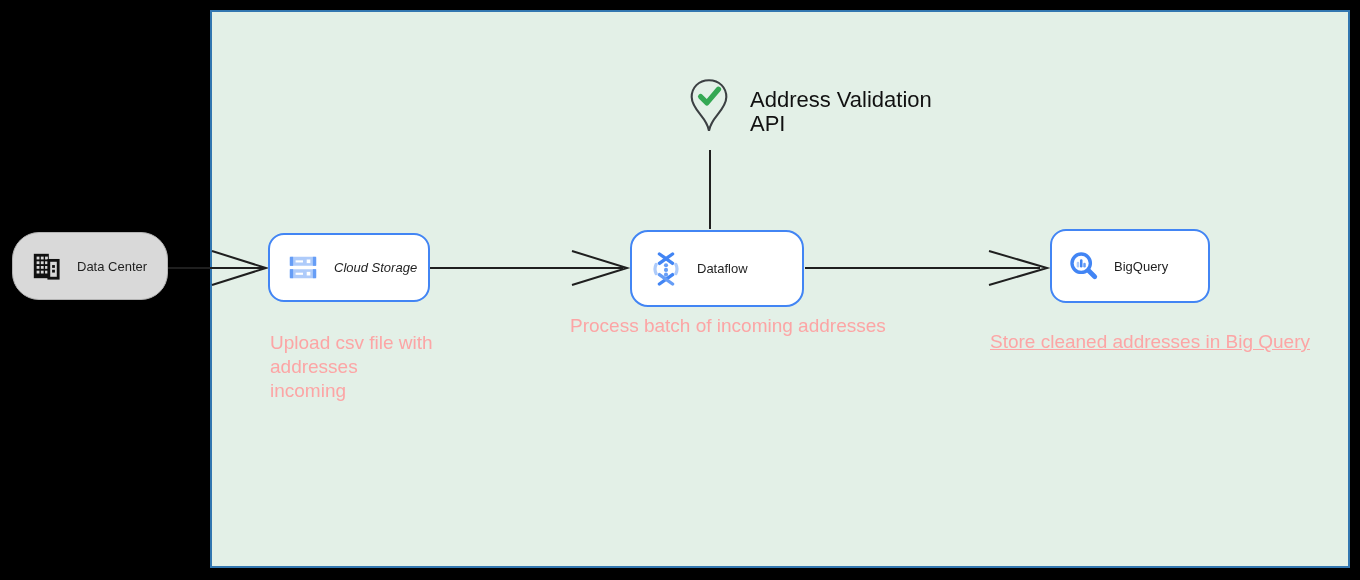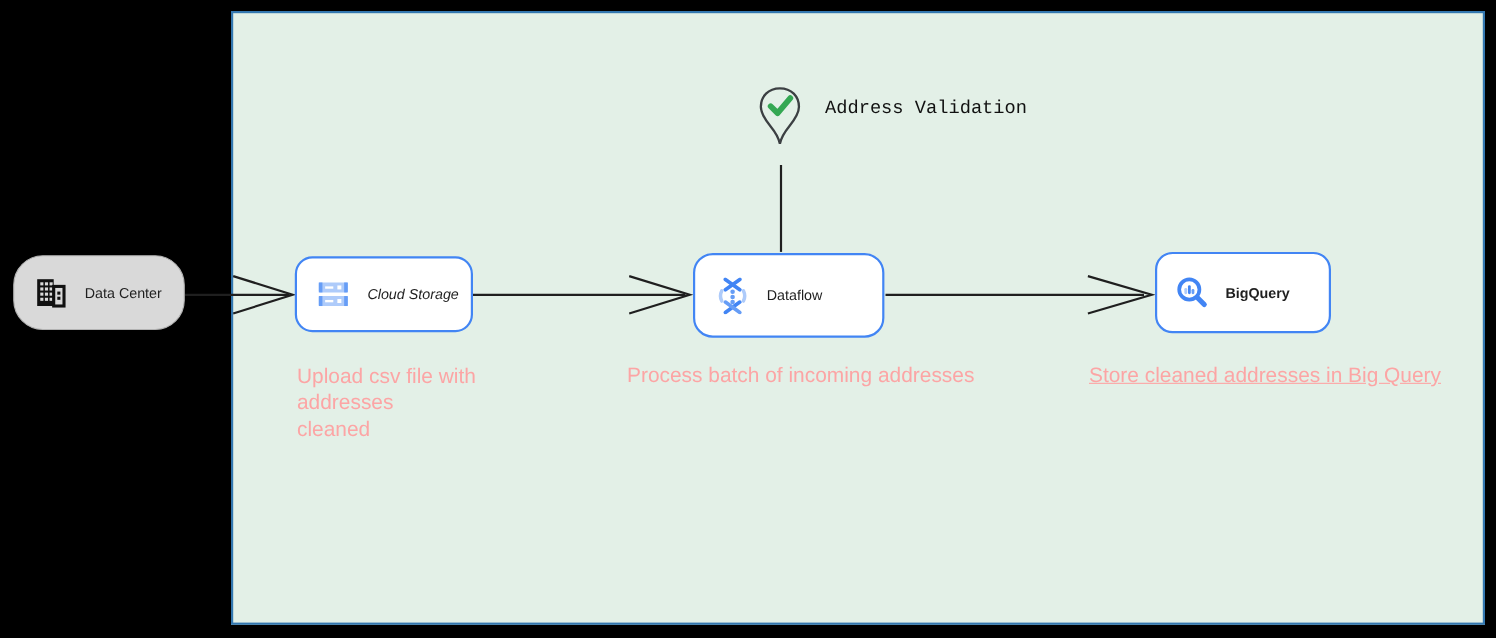--- a/index.html
+++ b/index.html
@@ -32,35 +32,35 @@
   .node-label{
     font-size:13px;color:#1f1f1f;white-space:nowrap;
   }
   .node-datacenter{
     left:12px;top:232px;width:156px;height:68px;
     background:#d9d9d9;border:1px solid #b3b3b3;border-radius:27px;
     padding-left:18px;gap:16px;
   }
   .node-storage{left:268px;top:233px;width:162px;height:69px;padding-left:19px;gap:17px;font-style:italic;}
   .node-dataflow{left:630px;top:230px;width:174px;height:77px;padding-left:19px;gap:16px;border-radius:18px;}
-  .node-bigquery{left:1050px;top:229px;width:160px;height:74px;padding-left:17px;gap:15px;font-weight:bold;}
+  .node-bigquery{left:1050px;top:229px;width:160px;height:74px;padding-left:17px;gap:15px;}
   .icon{flex:0 0 auto;display:block;}
   .pin{
     position:absolute;left:688px;top:78px;z-index:3;
   }
   .av-text{
     position:absolute;left:750px;top:88px;z-index:3;
-    font-size:17px;line-height:24px;color:#111111;font-family:Liberation Mono, monospace;
+    font-size:22px;line-height:24px;color:#111111;
   }
   .note{
     position:absolute;z-index:3;
     font-size:19px;line-height:24px;color:#fca5a5;white-space:nowrap;
   }
   .note-upload{left:270px;top:331px;}
-  .note-process{left:570px;top:330px;}
+  .note-process{left:570px;top:314px;}
   .note-store{left:990px;top:330px;text-decoration:underline;}
 </style>
 </head>
 <body>
 
 <div class="panel"></div>
 
 <svg class="connectors" width="1360" height="580">
   <g stroke="#1f1f1f" stroke-width="2" fill="none">
     <path d="M168 268 H263"></path>
@@ -144,21 +144,22 @@
   </svg>
   <span class="node-label">BigQuery</span>
 </div>
 
 <svg class="pin" width="42" height="56" viewBox="0 0 40 52">
   <path d="M20 1.5 C10 1.5 3.5 8.5 3.5 17.5 C3.5 23.5 7.5 29 12 34.5 C15.5 38.8 18.8 43.5 20 49.5 C21.2 43.5 24.5 38.8 28 34.5 C32.5 29 36.5 23.5 36.5 17.5 C36.5 8.5 30 1.5 20 1.5 Z" fill="none" stroke="#3c4043" stroke-width="2"></path>
   <path d="M12 17 L18 23 L29 10" fill="none" stroke="#34a853" stroke-width="5" stroke-linecap="round" stroke-linejoin="round"></path>
 </svg>
 <div class="av-text">
   <div>Address Validation</div>
+  <div>API</div>
 </div>
 
 <div class="note note-upload">
   <div>Upload csv file with</div>
   <div>addresses</div>
-  <div>cleaned</div>
+  <div>incoming</div>
 </div>
 <div class="note note-process">Process batch of incoming addresses</div>
 <div class="note note-store">Store cleaned addresses in Big Query</div>
 
 </body></html>

